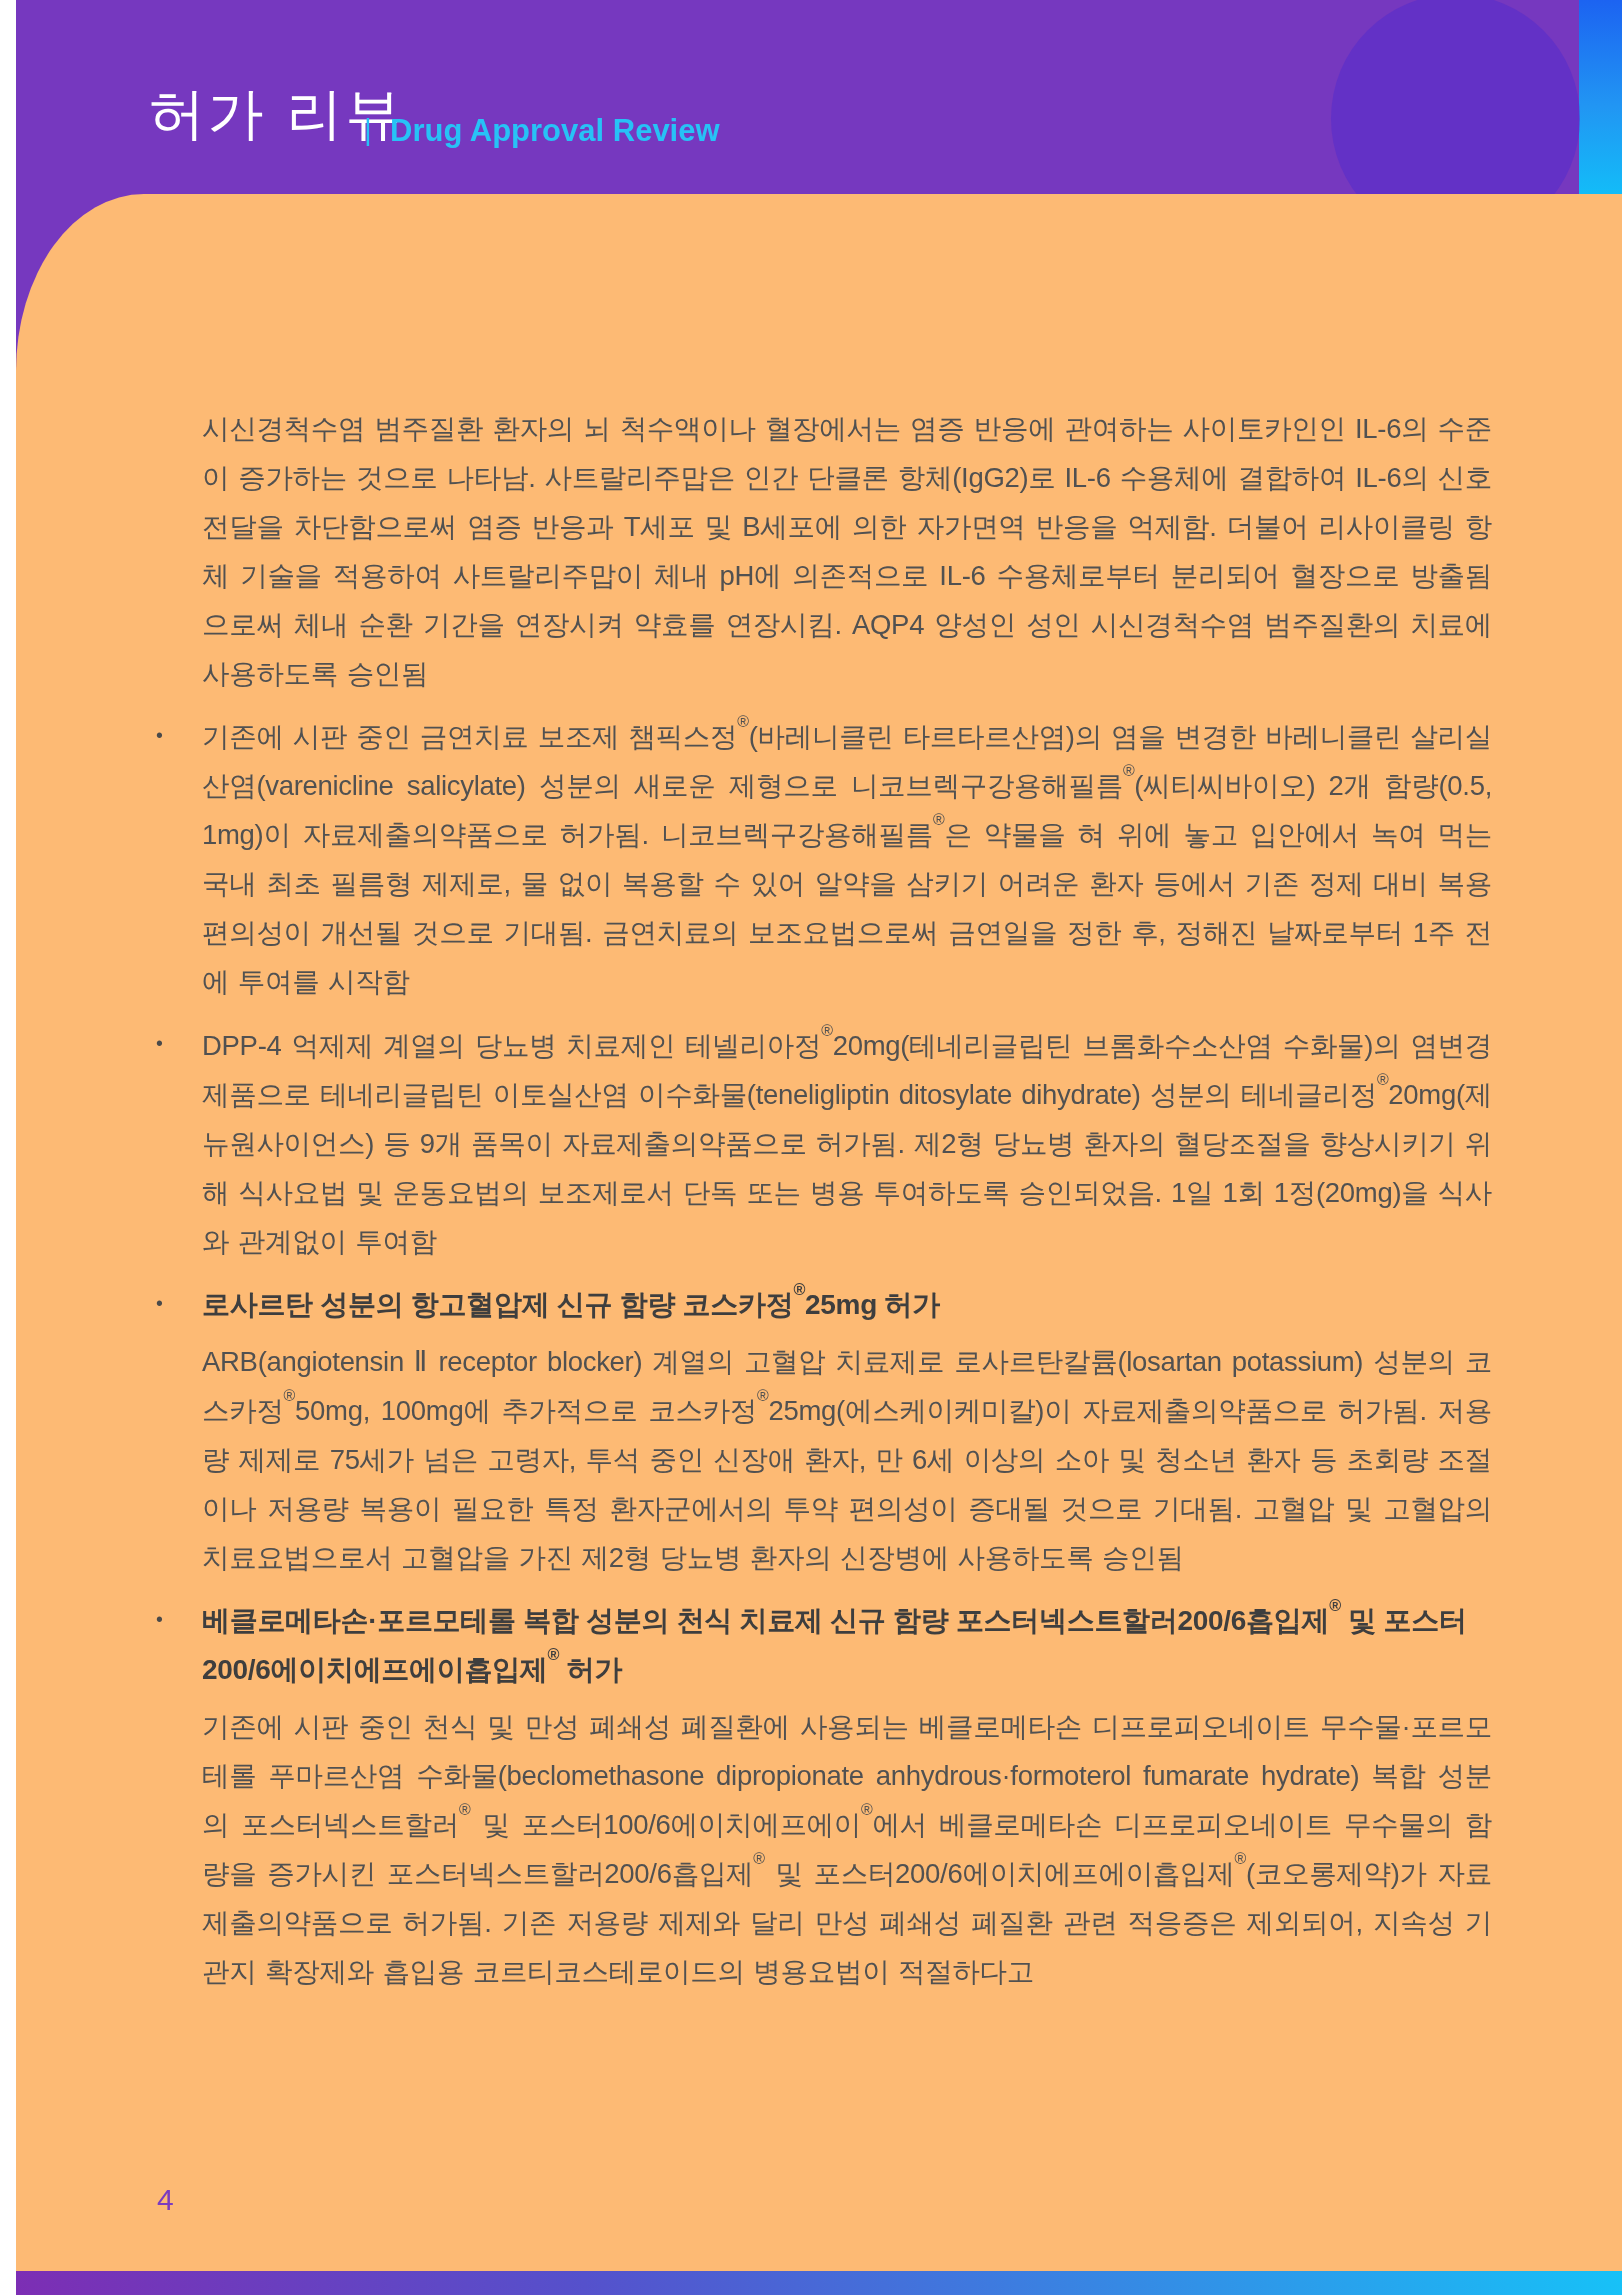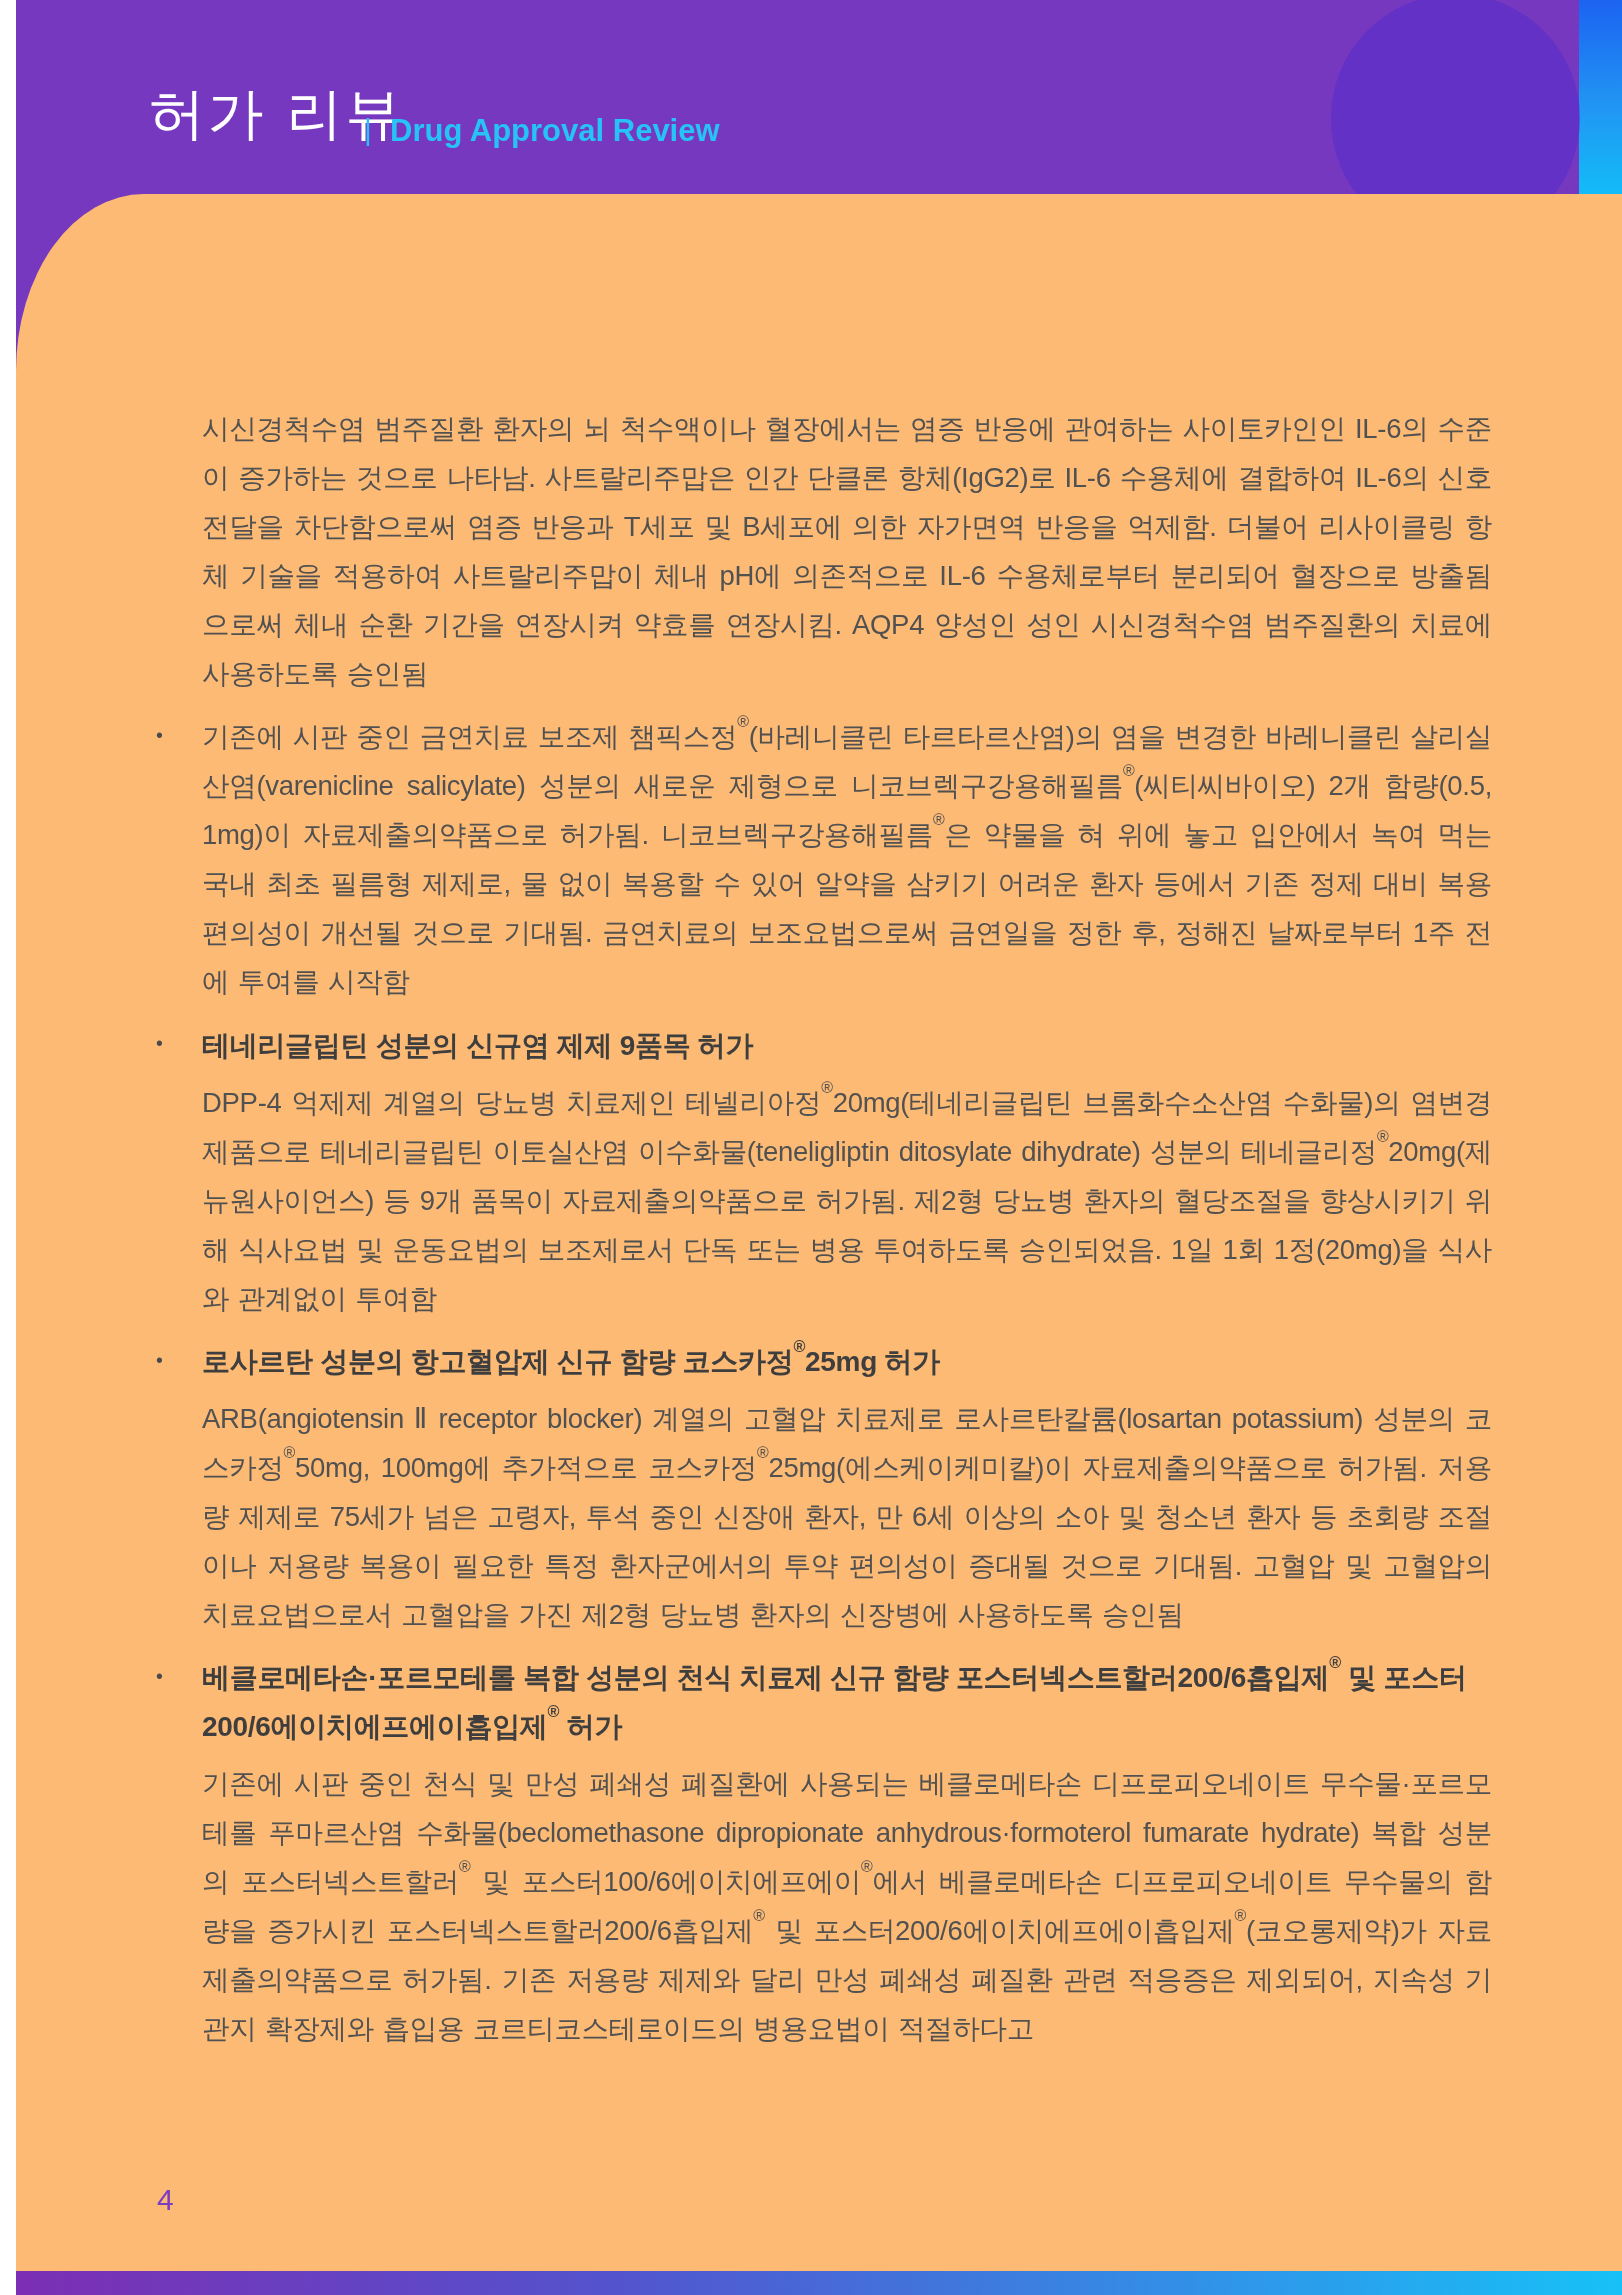--- a/index.html
+++ b/index.html
@@ -97,21 +97,20 @@
 
       <p class="body-text rich">시신경척수염 범주질환 환자의 뇌 척수액이나 혈장에서는 염증 반응에 관여하는 사이토카인인 IL-6의 수준이 증가하는 것으로 나타남. 사트랄리주맙은 인간 단클론 항체(IgG2)로 IL-6 수용체에 결합하여 IL-6의 신호전달을 차단함으로써 염증 반응과 T세포 및 B세포에 의한 자가면역 반응을 억제함. 더불어 리사이클링 항체 기술을 적용하여 사트랄리주맙이 체내 pH에 의존적으로 IL-6 수용체로부터 분리되어 혈장으로 방출됨으로써 체내 순환 기간을 연장시켜 약효를 연장시킴. AQP4 양성인 성인 시신경척수염 범주질환의 치료에 사용하도록 승인됨</p>
 
       <section class="bullet-block">
         <span class="bullet-marker">•</span>
         <p class="body-text bullet-body rich">기존에 시판 중인 금연치료 보조제 챔픽스정<sup>®</sup>(바레니클린 타르타르산염)의 염을 변경한 바레니클린 살리실산염(varenicline salicylate) 성분의 새로운 제형으로 니코브렉구강용해필름<sup>®</sup>(씨티씨바이오) 2개 함량(0.5, 1mg)이 자료제출의약품으로 허가됨. 니코브렉구강용해필름<sup>®</sup>은 약물을 혀 위에 놓고 입안에서 녹여 먹는 국내 최초 필름형 제제로, 물 없이 복용할 수 있어 알약을 삼키기 어려운 환자 등에서 기존 정제 대비 복용 편의성이 개선될 것으로 기대됨. 금연치료의 보조요법으로써 금연일을 정한 후, 정해진 날짜로부터 1주 전에 투여를 시작함</p>
       </section>
 
       <section class="bullet-block">
         <span class="bullet-marker">•</span>
-        <h2 class="bullet-heading rich">테네리글립틴 성분의 신규염 제제 9품목 허가</h2>
         <p class="body-text bullet-body rich">DPP-4 억제제 계열의 당뇨병 치료제인 테넬리아정<sup>®</sup>20mg(테네리글립틴 브롬화수소산염 수화물)의 염변경 제품으로 테네리글립틴 이토실산염 이수화물(teneligliptin ditosylate dihydrate) 성분의 테네글리정<sup>®</sup>20mg(제뉴원사이언스) 등 9개 품목이 자료제출의약품으로 허가됨. 제2형 당뇨병 환자의 혈당조절을 향상시키기 위해 식사요법 및 운동요법의 보조제로서 단독 또는 병용 투여하도록 승인되었음. 1일 1회 1정(20mg)을 식사와 관계없이 투여함</p>
       </section>
 
       <section class="bullet-block">
         <span class="bullet-marker">•</span>
         <h2 class="bullet-heading rich">로사르탄 성분의 항고혈압제 신규 함량 코스카정<sup>®</sup>25mg 허가</h2>
         <p class="body-text bullet-body rich">ARB(angiotensin Ⅱ receptor blocker) 계열의 고혈압 치료제로 로사르탄칼륨(losartan potassium) 성분의 코스카정<sup>®</sup>50mg, 100mg에 추가적으로 코스카정<sup>®</sup>25mg(에스케이케미칼)이 자료제출의약품으로 허가됨. 저용량 제제로 75세가 넘은 고령자, 투석 중인 신장애 환자, 만 6세 이상의 소아 및 청소년 환자 등 초회량 조절이나 저용량 복용이 필요한 특정 환자군에서의 투약 편의성이 증대될 것으로 기대됨. 고혈압 및 고혈압의 치료요법으로서 고혈압을 가진 제2형 당뇨병 환자의 신장병에 사용하도록 승인됨</p>
       </section>
 
       <section class="bullet-block">

